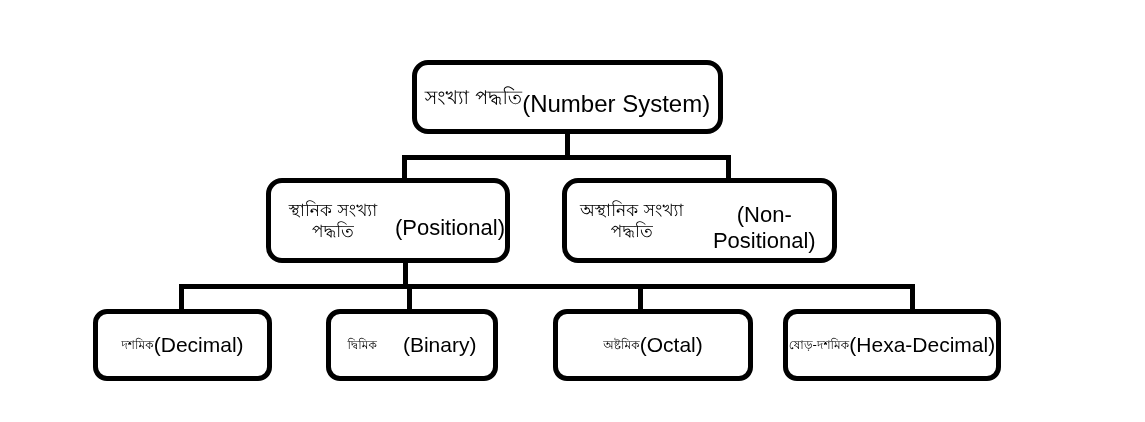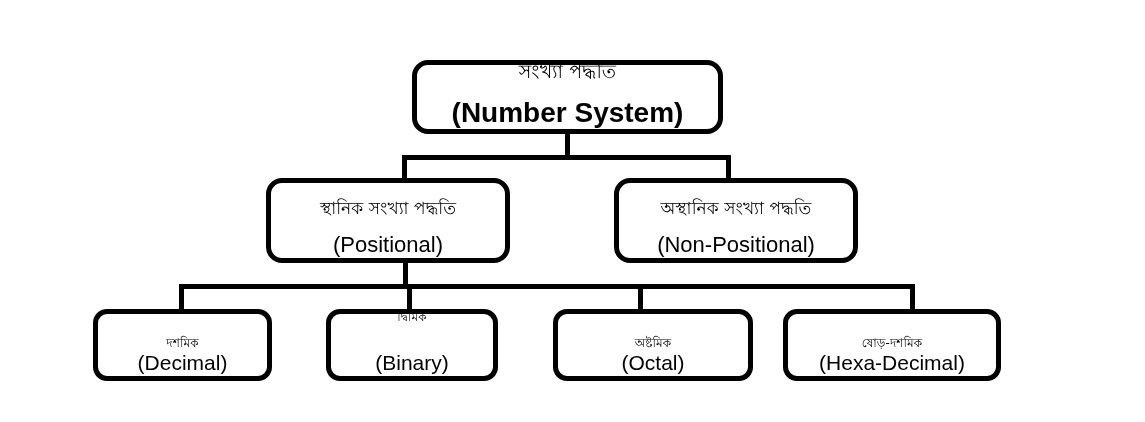--- a/index.html
+++ b/index.html
@@ -22,23 +22,23 @@
   }
 
   
   .node {
     position: absolute;
     box-sizing: border-box;
     background: #ffffff;
     border: 5px solid #000000;
     border-radius: 14px;
     display: flex;
-    flex-direction: column;
+    flex-direction: row;
     align-items: center;
-    justify-content: flex-end;
+    justify-content: center;
     text-align: center;
     line-height: 1.18;
     z-index: 3;
   }
 
   .node .label-bn {
     display: block;
     font-family: "DejaVu Sans", "Liberation Sans", sans-serif;
     font-weight: 400;
     letter-spacing: 0.1px;
@@ -51,38 +51,38 @@
 
   
   #node-root {
     left: 412px;
     top: 60px;
     width: 311px;
     height: 74px;
     border-radius: 16px;
   }
   #node-root .label-bn { font-size: 19px; }
-  #node-root .label-en { font-size: 28px; margin-top: 14px; font-weight: bold; }
+  #node-root .label-en { font-size: 24px; margin-top: 14px; }
 
   
   .node-level2 {
     top: 178px;
     height: 85px;
     border-radius: 16px;
   }
   .node-level2 .label-bn { font-size: 17px; }
   .node-level2 .label-en { font-size: 22px; margin-top: 14px; }
 
   #node-positional {
     left: 266px;
     width: 244px;
   }
   #node-nonpositional {
-    left: 614px;
-    width: 244px;
+    left: 562px;
+    width: 275px;
   }
 
   
   .node-level3 {
     top: 309px;
     height: 72px;
     border-radius: 14px;
   }
   .node-level3 .label-bn { font-size: 12px; }
   .node-level3 .label-en { font-size: 21px; margin-top: 1px; }

